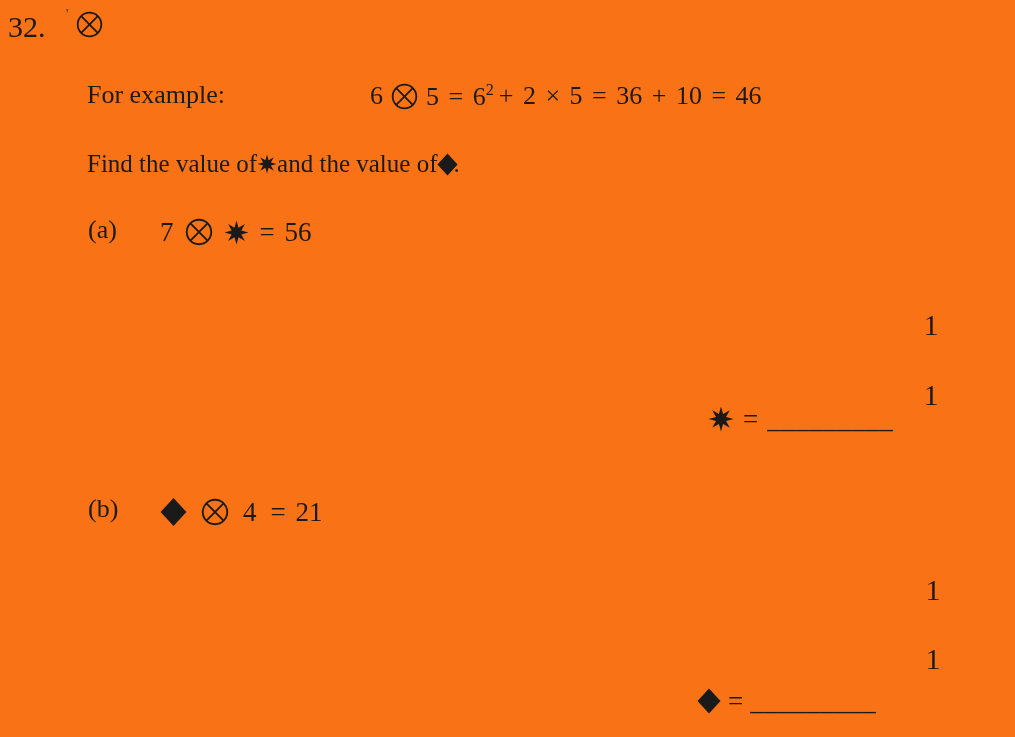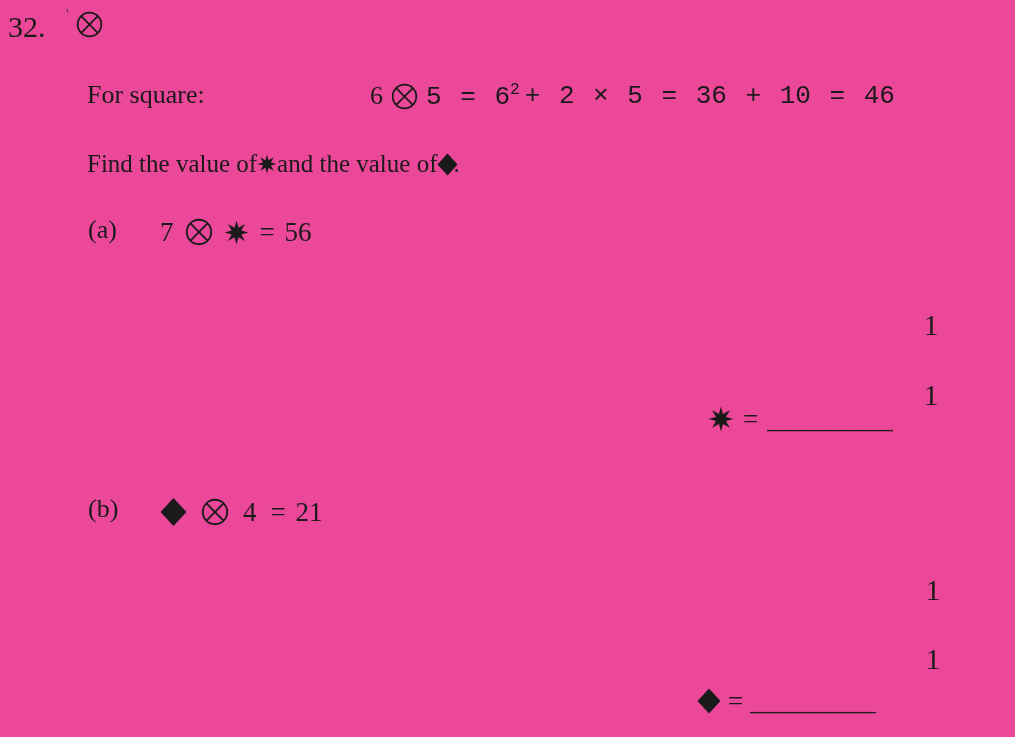--- a/index.html
+++ b/index.html
@@ -4,21 +4,21 @@
 <style>
   html, body {
     margin: 0;
     padding: 0;
     background: #ffffff;
   }
   .sheet {
     position: relative;
     width: 1015px;
     height: 737px;
-    background: #ec4899;
+    background: #f97316;
     overflow: hidden;
     color: #1a1a1a;
     font-family: "Liberation Serif", "DejaVu Serif", serif;
   }
   .row {
     position: absolute;
     display: flex;
     align-items: center;
     white-space: pre;
   }
@@ -30,21 +30,21 @@
 
   
   .intro { left: 66px; top: 4px; height: 40px; gap: 8px; font-size: 28px; letter-spacing: -0.4px; }
   .tick { font-size: 14px; color: #3a3a3a; transform: translateY(-9px); }
   .otimes-27 svg { width: 27px; height: 27px; }
   .otimes-28 svg { width: 28px; height: 28px; }
 
   
   .example-label { left: 87px; top: 80px; font-size: 26px; }
   .example-eq { left: 370px; top: 74px; height: 44px; gap: 8px; font-size: 26px; word-spacing: 3px; }
-  .eqpart { display: inline; font-family: Liberation Mono, monospace; }
+  .eqpart { display: inline; }
   .sup { font-size: 0.62em; vertical-align: super; }
   .after-sup { margin-left: 5px; }
 
   
   .find { left: 87px; top: 145px; height: 38px; font-size: 25px; }
   .star-20 svg { width: 20px; height: 20px; }
   .diamond-21 svg { width: 21px; height: 23px; }
   .period { margin-left: -5px; }
 
   
@@ -84,21 +84,21 @@
     <span class="tick">'</span>
     <span class="icon otimes-27">
       <svg viewBox="0 0 32 32">
           <circle cx="16" cy="16" r="14" fill="none" stroke="currentColor" stroke-width="2.1"></circle>
           <line x1="6.2" y1="6.2" x2="25.8" y2="25.8" stroke="currentColor" stroke-width="2.1"></line>
           <line x1="25.8" y1="6.2" x2="6.2" y2="25.8" stroke="currentColor" stroke-width="2.1"></line>
         </svg>
     </span>
   </div>
 
-  <div class="row example-label">For square:</div>
+  <div class="row example-label">For example:</div>
   <div class="row example-eq">
     <span>6</span>
     <span class="icon otimes-27">
       <svg viewBox="0 0 32 32">
           <circle cx="16" cy="16" r="14" fill="none" stroke="currentColor" stroke-width="2.1"></circle>
           <line x1="6.2" y1="6.2" x2="25.8" y2="25.8" stroke="currentColor" stroke-width="2.1"></line>
           <line x1="25.8" y1="6.2" x2="6.2" y2="25.8" stroke="currentColor" stroke-width="2.1"></line>
         </svg>
     </span>
     <span class="eqpart"><span>5 = 6</span><span class="sup">2</span><span class="after-sup">+ 2 × 5 = 36 + 10 = 46</span></span>

